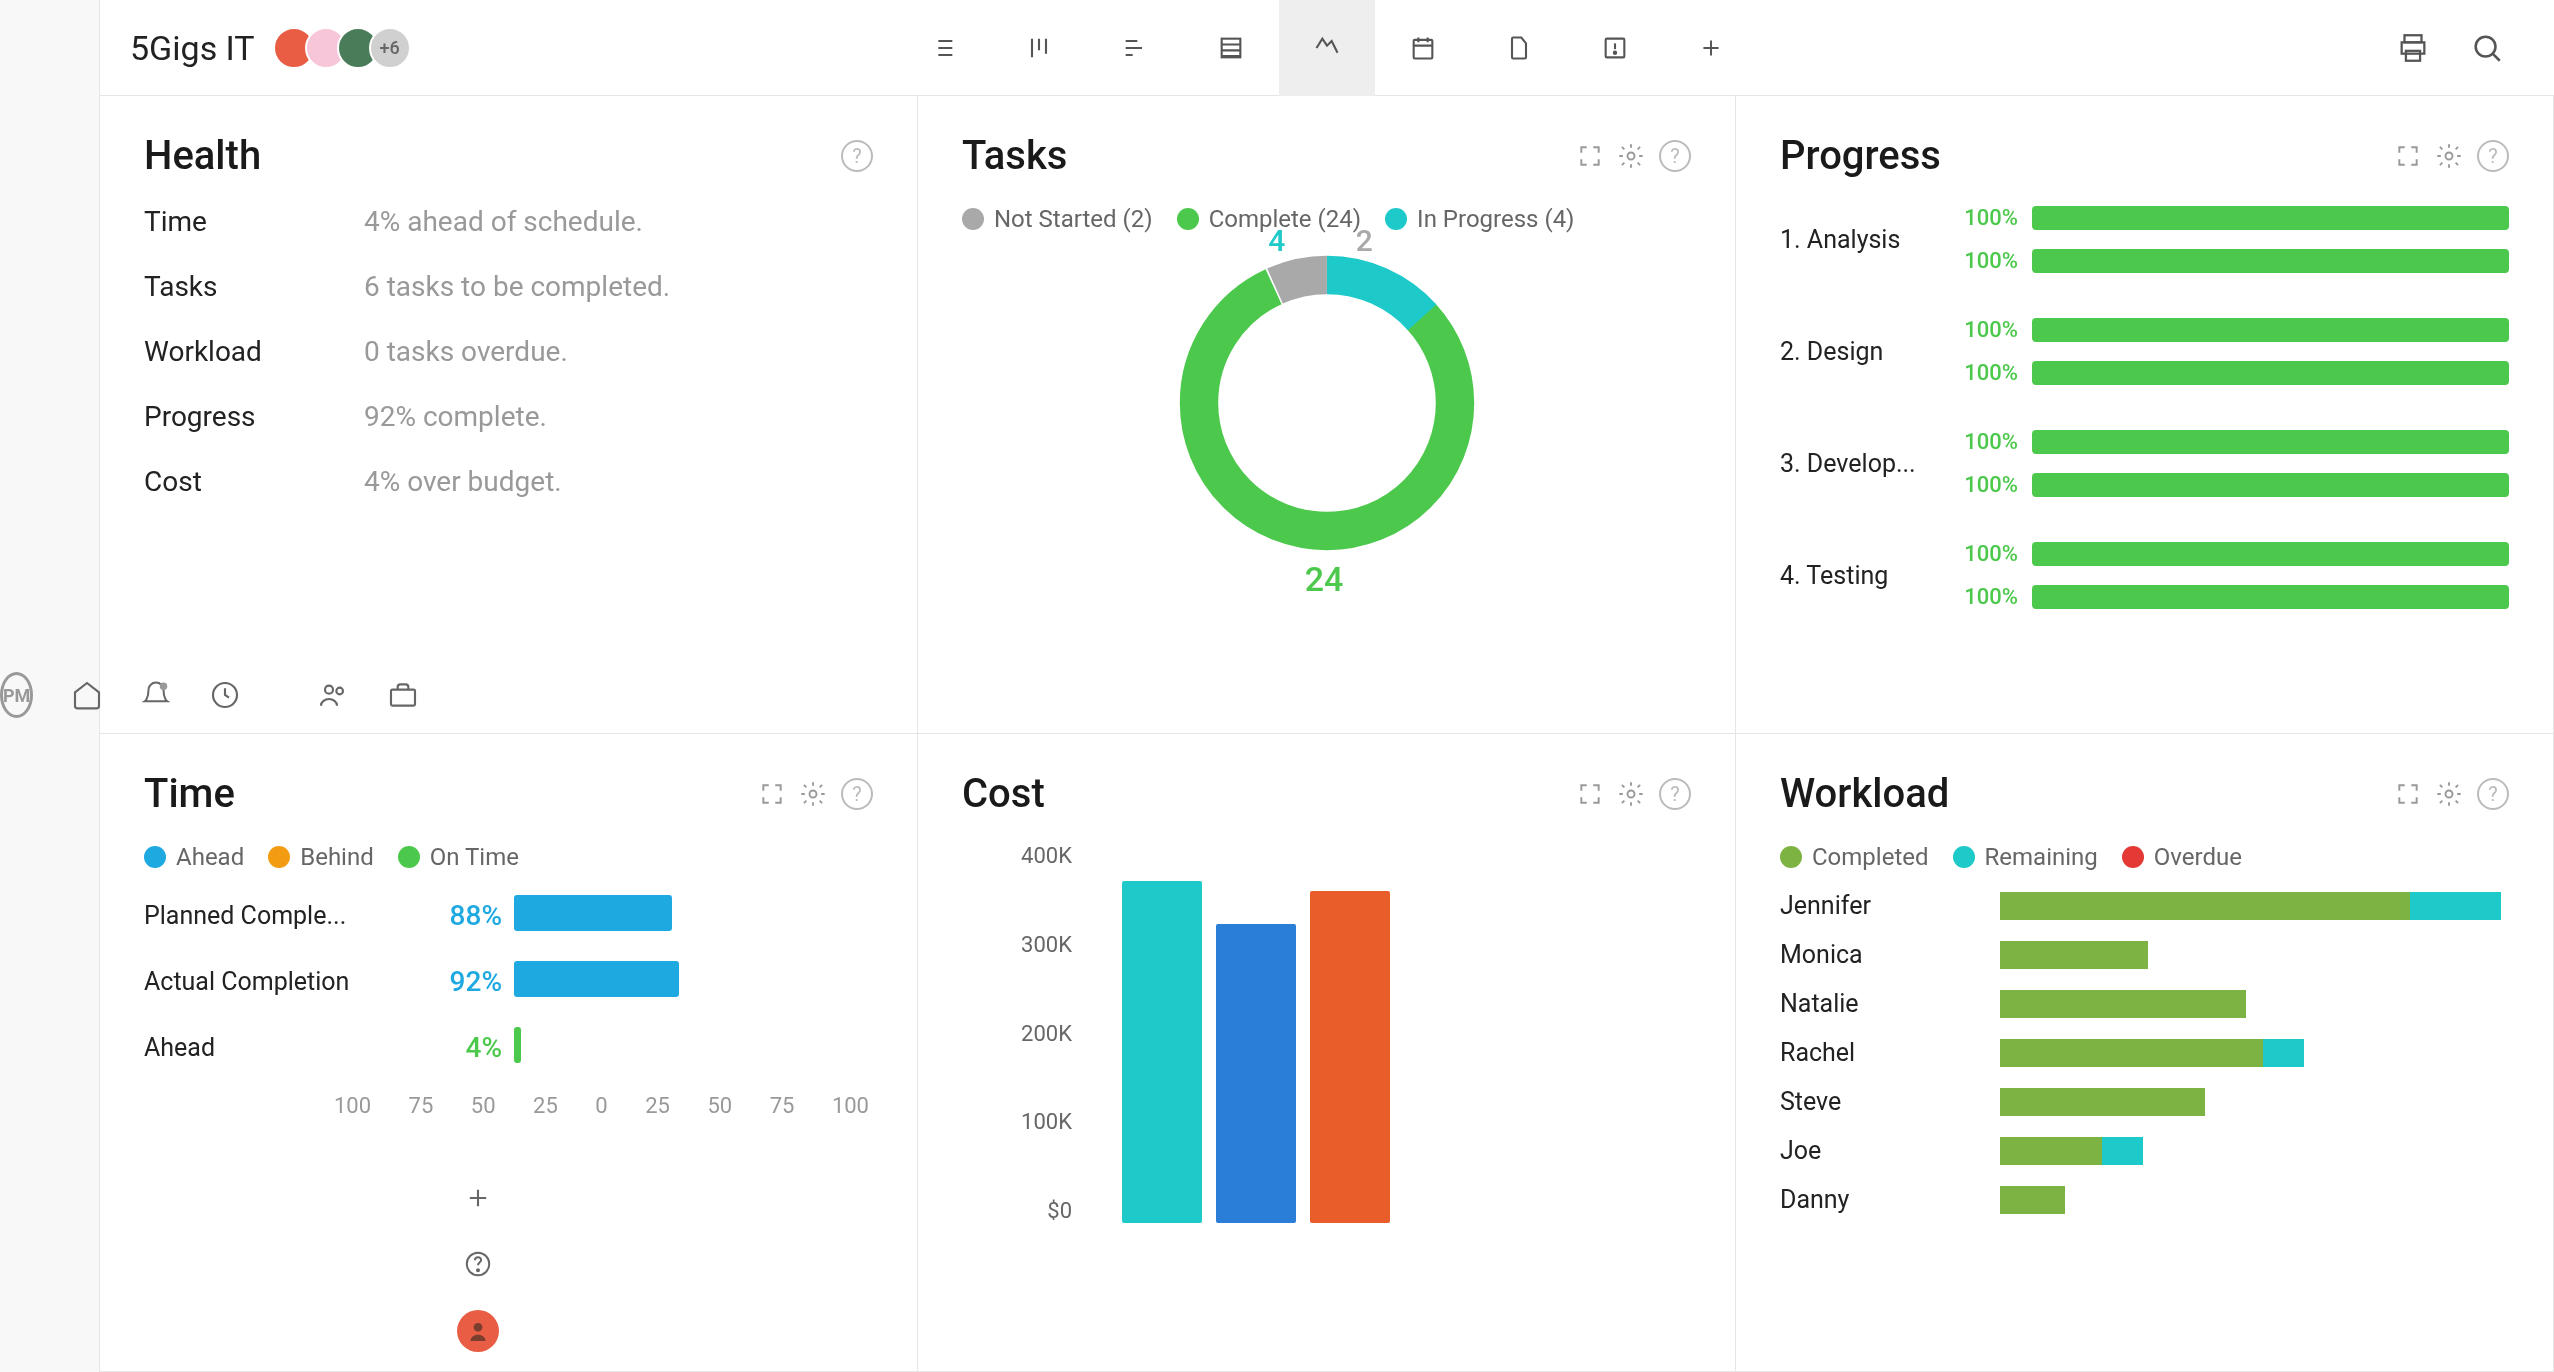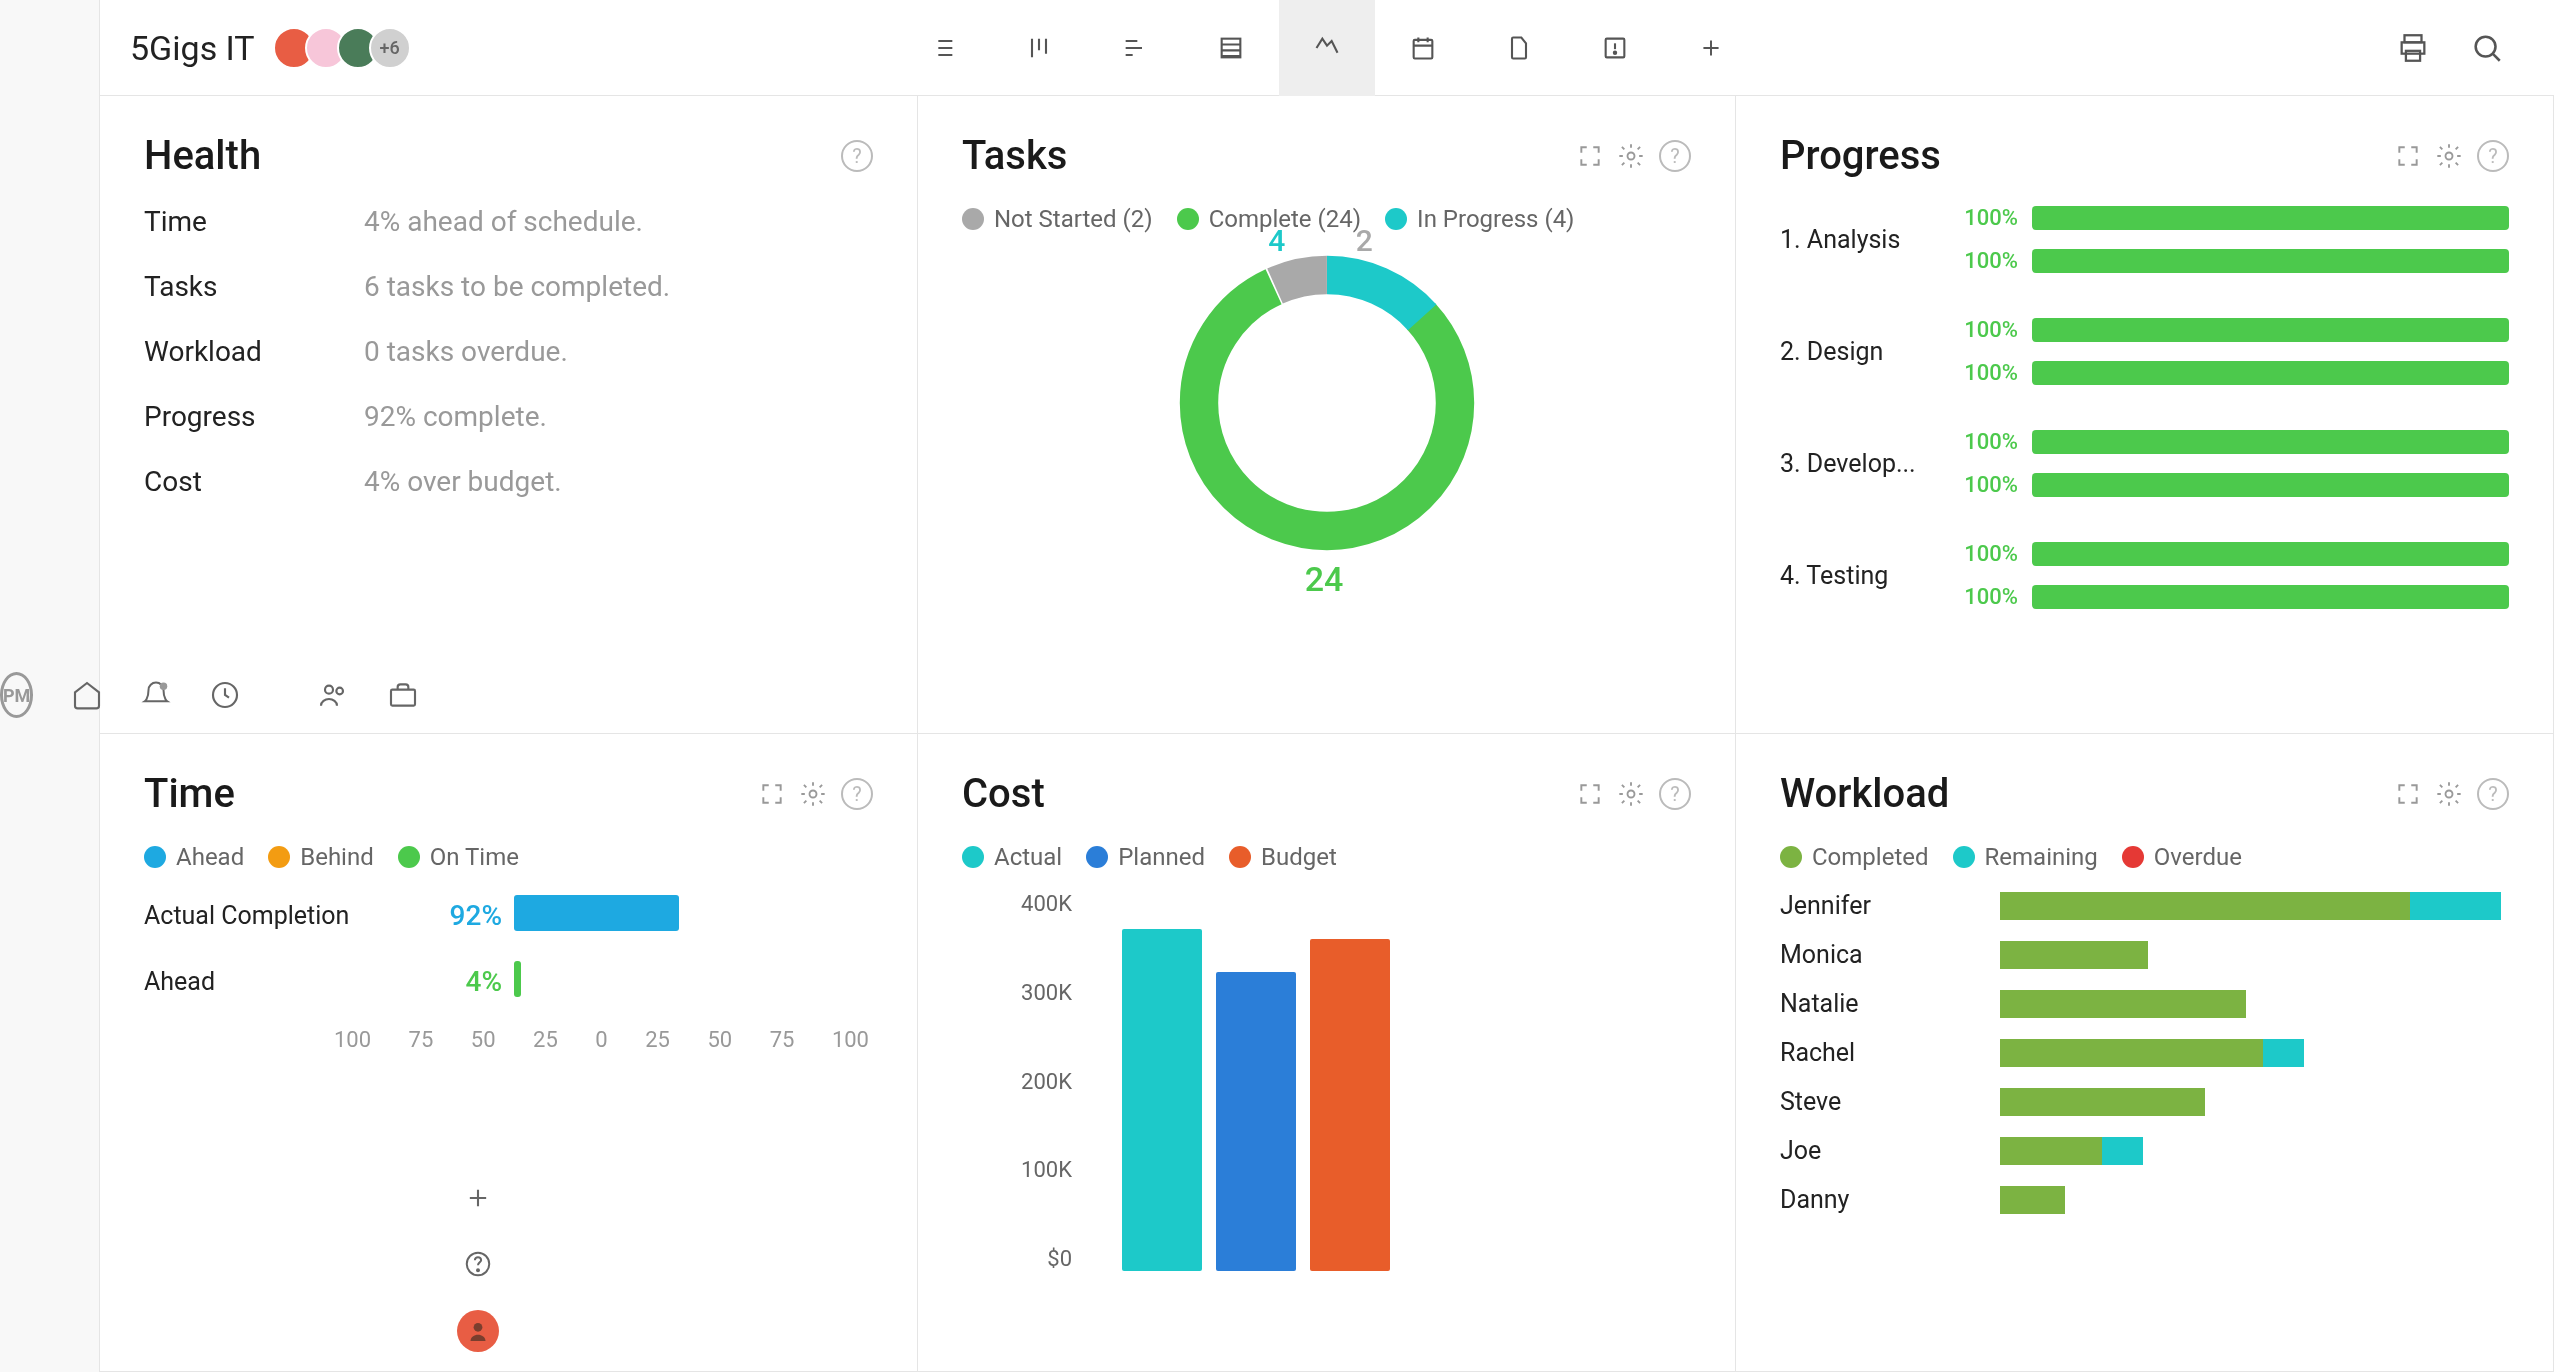--- a/index.html
+++ b/index.html
@@ -380,20 +380,27 @@
               <span class="dot" style="background:#f39c12"></span>
               <span>Behind</span>
             </div>
           <div class="legend-item">
               <span class="dot" style="background:#4cc94c"></span>
               <span>On Time</span>
             </div>
         </div>
         <div class="time-body" id="time-body">
             <div class="time-row">
+              <div class="time-label">Planned Comple...</div>
+              <div class="time-pct" style="color: rgb(30, 169, 225);">88%</div>
+              <div class="time-bar-area">
+                <div class="time-bar" style="background: rgb(30, 169, 225); left: 0%; width: 44%;"></div>
+              </div>
+            </div>
+            <div class="time-row">
               <div class="time-label">Actual Completion</div>
               <div class="time-pct" style="color: rgb(30, 169, 225);">92%</div>
               <div class="time-bar-area">
                 <div class="time-bar" style="background: rgb(30, 169, 225); left: 0%; width: 46%;"></div>
               </div>
             </div>
             <div class="time-row">
               <div class="time-label">Ahead</div>
               <div class="time-pct" style="color: rgb(76, 201, 76);">4%</div>
               <div class="time-bar-area">
@@ -425,34 +432,20 @@
               </div>
             <div class="iconbtn">
                 <svg width="28" height="28" viewBox="0 0 24 24" fill="none" stroke="#999" stroke-width="1.6">
                   <circle cx="12" cy="12" r="3"></circle>
                   <path d="M12 2v3M12 19v3M4.2 4.2l2.1 2.1M17.7 17.7l2.1 2.1M2 12h3M19 12h3M4.2 19.8l2.1-2.1M17.7 6.3l2.1-2.1"></path>
                 </svg>
               </div>
             <div class="helpbtn">?</div>
           </div>
         </div>
-        <div class="legend">
-          <div class="legend-item">
-              <span class="dot" style="background:#1dc9c9"></span>
-              <span>Actual</span>
-            </div>
-          <div class="legend-item">
-              <span class="dot" style="background:#2b7ed8"></span>
-              <span>Planned</span>
-            </div>
-          <div class="legend-item">
-              <span class="dot" style="background:#e85d2a"></span>
-              <span>Budget</span>
-            </div>
-        </div>
         <div class="cost-chart">
           <div class="yaxis" id="cost-yaxis">
               <div>$0</div>
               <div>100K</div>
               <div>200K</div>
               <div>300K</div>
               <div>400K</div>
             </div>
           <div class="bars3">
             <div class="bar" style="background:#1dc9c9;height:342px"></div>

